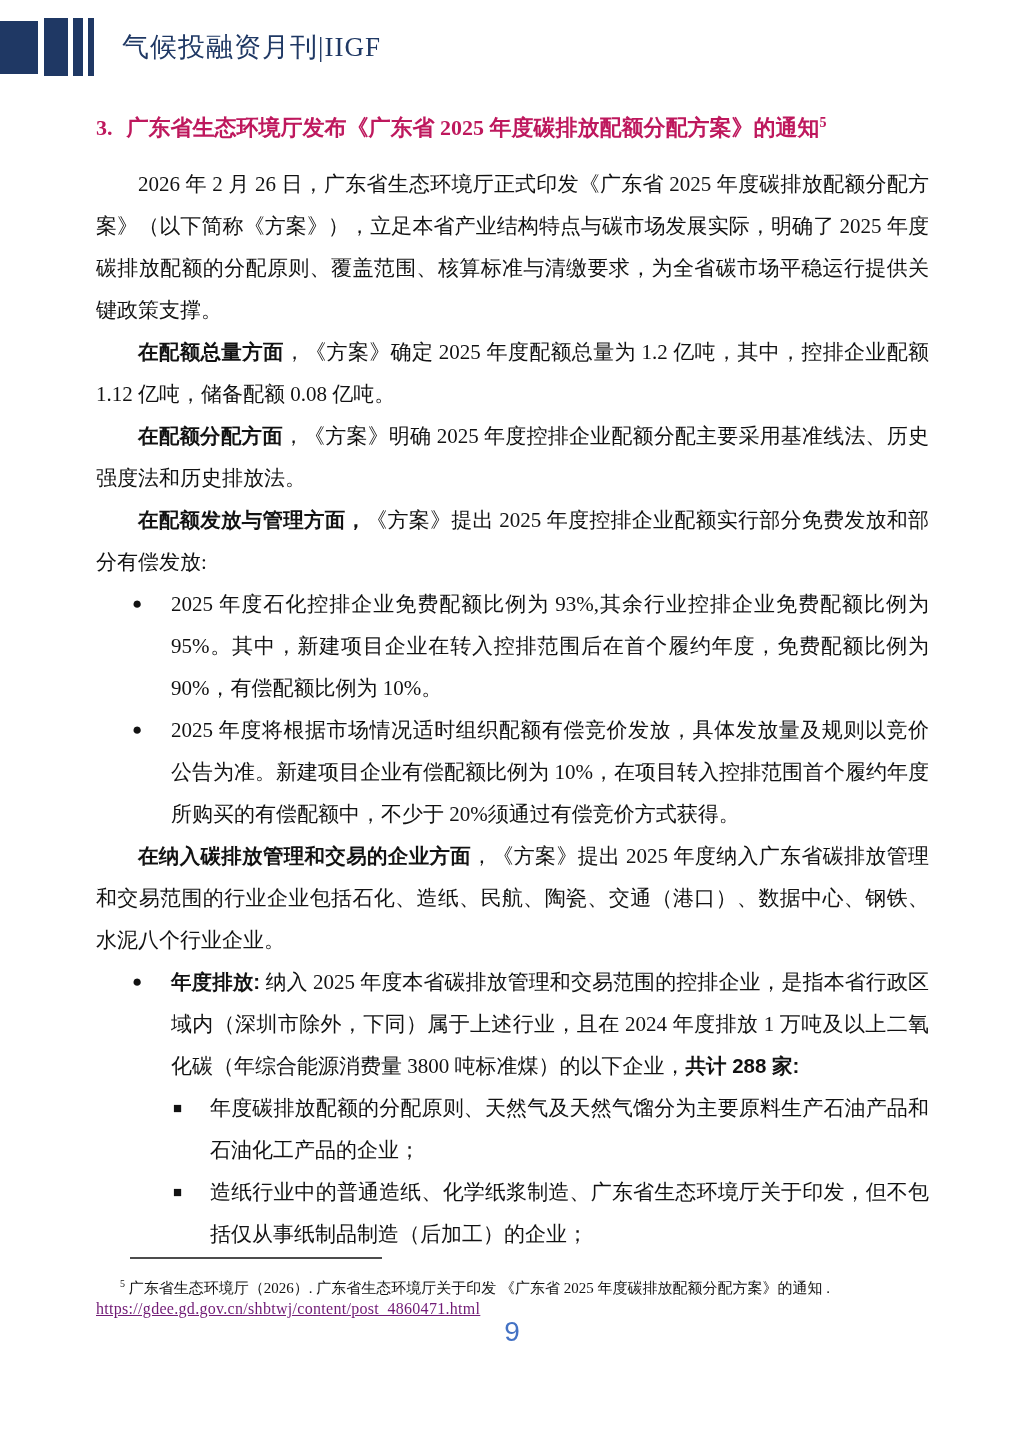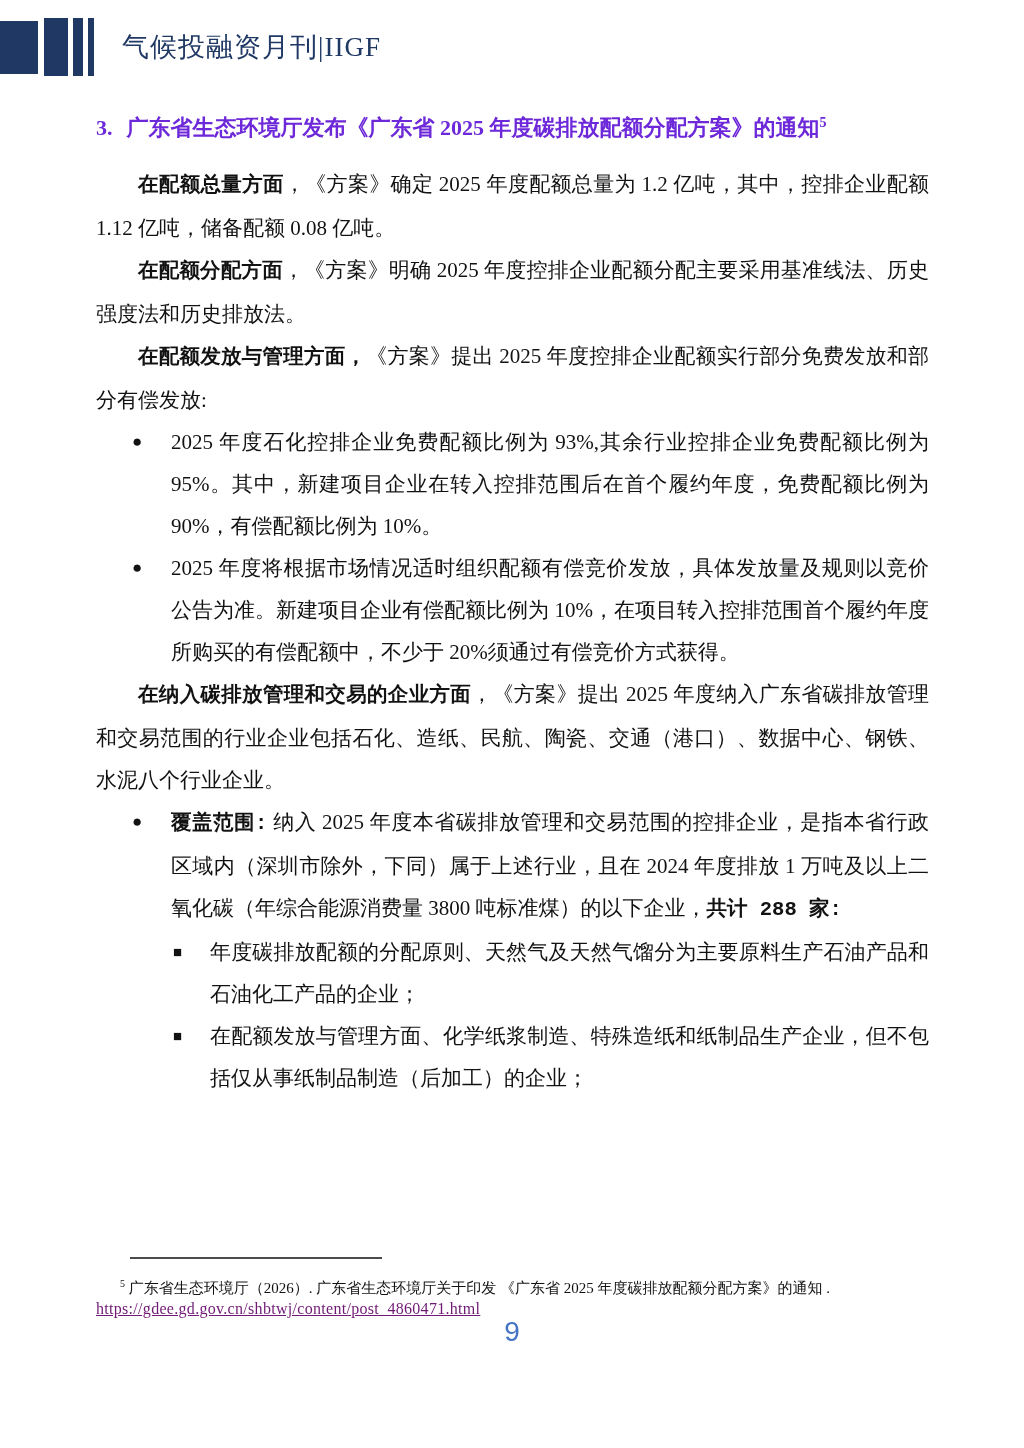--- a/index.html
+++ b/index.html
@@ -27,21 +27,21 @@
   }
   .heading .hnum { margin-right:14px; }
   .heading sup { font-size:14px; }
 
   p.body {
     margin:0; font-size:21px; line-height:42px; text-align:justify;
     text-justify:inter-ideograph;
   }
   .indent { text-indent:42px; }
   .lead {
-    font-weight:700; font-family:Liberation Mono, monospace;
+    font-weight:700; font-family:Liberation Sans, sans-serif;
     font-size:20.5px;
   }
 
   ul.blist { margin:0; padding:0; list-style:none; }
   li.bullet {
     position:relative; padding-left:75px; font-size:21px; line-height:42px;
     text-align:justify; text-justify:inter-ideograph;
   }
   li.bullet > .marker {
     position:absolute; left:36px; top:0; font-size:17px; line-height:42px;
@@ -80,40 +80,41 @@
       <div class="b1" style="background: rgb(31, 56, 100);"></div>
       <div class="b2" style="background: rgb(31, 56, 100);"></div>
       <div class="b3" style="background: rgb(31, 56, 100);"></div>
       <div class="b4" style="background: rgb(31, 56, 100);"></div>
     </div>
     <div class="brand" style="color: rgb(31, 56, 100);">气候投融资月刊|IIGF</div>
   </div>
 
   <div class="content">
 
-    <h2 class="heading" style="color: #6d28d9;"><span class="hnum">3.</span><span>广东省生态环境厅发布《广东省 2025 年度碳排放配额分配方案》的通知</span><sup>5</sup></h2>
+    <h2 class="heading" style="color: #be185d;"><span class="hnum">3.</span><span>广东省生态环境厅发布《广东省 2025 年度碳排放配额分配方案》的通知</span><sup>5</sup></h2>
 
+    <p class="body indent">2026 年 2 月 26 日，广东省生态环境厅正式印发《广东省 2025 年度碳排放配额分配方案》（以下简称《方案》），立足本省产业结构特点与碳市场发展实际，明确了 2025 年度碳排放配额的分配原则、覆盖范围、核算标准与清缴要求，为全省碳市场平稳运行提供关键政策支撑。</p>
 
     <p class="body indent"><span class="lead">在配额总量方面</span><span>，《方案》确定 2025 年度配额总量为 1.2 亿吨，其中，控排企业配额 1.12 亿吨，储备配额 0.08 亿吨。</span></p>
 
     <p class="body indent"><span class="lead">在配额分配方面</span><span>，《方案》明确 2025 年度控排企业配额分配主要采用基准线法、历史强度法和历史排放法。</span></p>
 
     <p class="body indent"><span class="lead">在配额发放与管理方面，</span><span>《方案》提出 2025 年度控排企业配额实行部分免费发放和部分有偿发放:</span></p>
 
     <ul class="blist">
       <li class="bullet"><span class="marker">●</span><span>2025 年度石化控排企业免费配额比例为 93%,其余行业控排企业免费配额比例为 95%。其中，新建项目企业在转入控排范围后在首个履约年度，免费配额比例为 90%，有偿配额比例为 10%。</span></li>
       <li class="bullet"><span class="marker">●</span><span>2025 年度将根据市场情况适时组织配额有偿竞价发放，具体发放量及规则以竞价公告为准。新建项目企业有偿配额比例为 10%，在项目转入控排范围首个履约年度所购买的有偿配额中，不少于 20%须通过有偿竞价方式获得。</span></li>
     </ul>
 
     <p class="body indent"><span class="lead">在纳入碳排放管理和交易的企业方面</span><span>，《方案》提出 2025 年度纳入广东省碳排放管理和交易范围的行业企业包括石化、造纸、民航、陶瓷、交通（港口）、数据中心、钢铁、水泥八个行业企业。</span></p>
 
     <ul class="blist">
-      <li class="bullet"><span class="marker">●</span><span class="lead">覆盖范围:</span><span> 纳入 2025 年度本省碳排放管理和交易范围的控排企业，是指本省行政区域内（深圳市除外，下同）属于上述行业，且在 2024 年度排放 1 万吨及以上二氧化碳（年综合能源消费量 3800 吨标准煤）的以下企业，</span><span class="lead">共计 288 家:</span></li>
+      <li class="bullet"><span class="marker">●</span><span class="lead">年度排放:</span><span> 纳入 2025 年度本省碳排放管理和交易范围的控排企业，是指本省行政区域内（深圳市除外，下同）属于上述行业，且在 2024 年度排放 1 万吨及以上二氧化碳（年综合能源消费量 3800 吨标准煤）的以下企业，</span><span class="lead">共计 288 家:</span></li>
       <li class="sqbullet"><span class="marker">■</span><span>年度碳排放配额的分配原则、天然气及天然气馏分为主要原料生产石油产品和石油化工产品的企业；</span></li>
-      <li class="sqbullet"><span class="marker">■</span><span>在配额发放与管理方面、化学纸浆制造、特殊造纸和纸制品生产企业，但不包括仅从事纸制品制造（后加工）的企业；</span></li>
+      <li class="sqbullet"><span class="marker">■</span><span>造纸行业中的普通造纸、化学纸浆制造、广东省生态环境厅关于印发，但不包括仅从事纸制品制造（后加工）的企业；</span></li>
     </ul>
 
   </div>
 
   <div class="fn-sep"></div>
 
   <div class="footnote"><sup>5</sup><span> 广东省生态环境厅（2026）. 广东省生态环境厅关于印发 《广东省 2025 年度碳排放配额分配方案》的通知 .</span></div>
 
   <a class="fn-url" href="#">https://gdee.gd.gov.cn/shbtwj/content/post_4860471.html</a>
 

